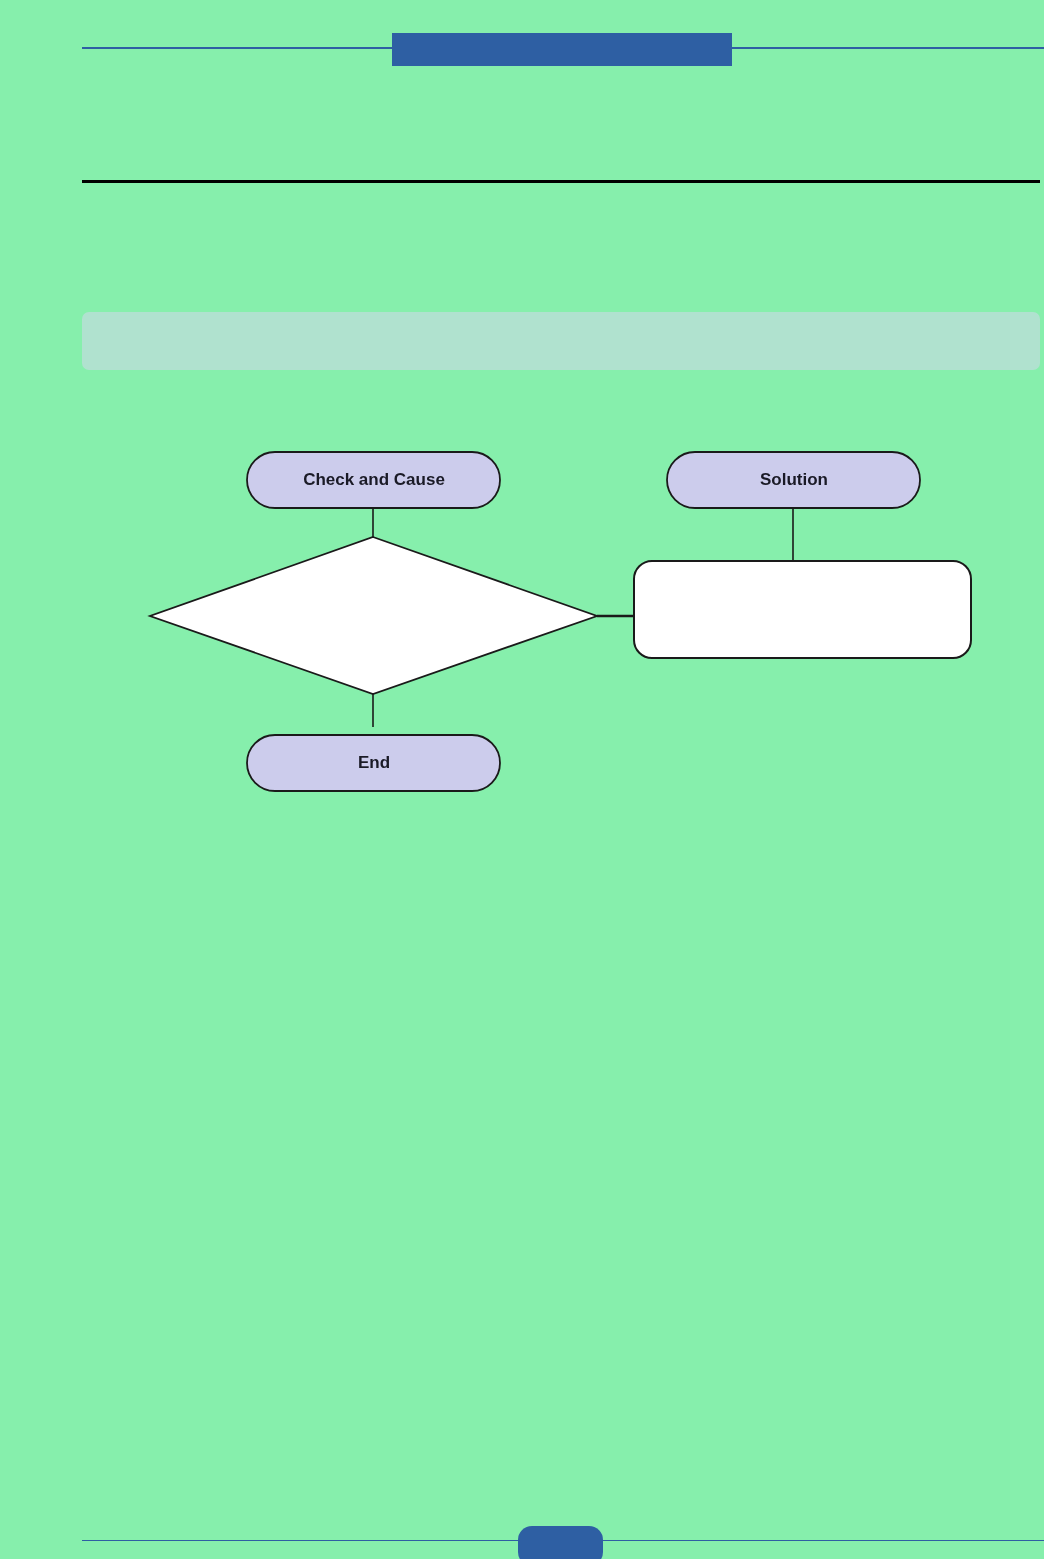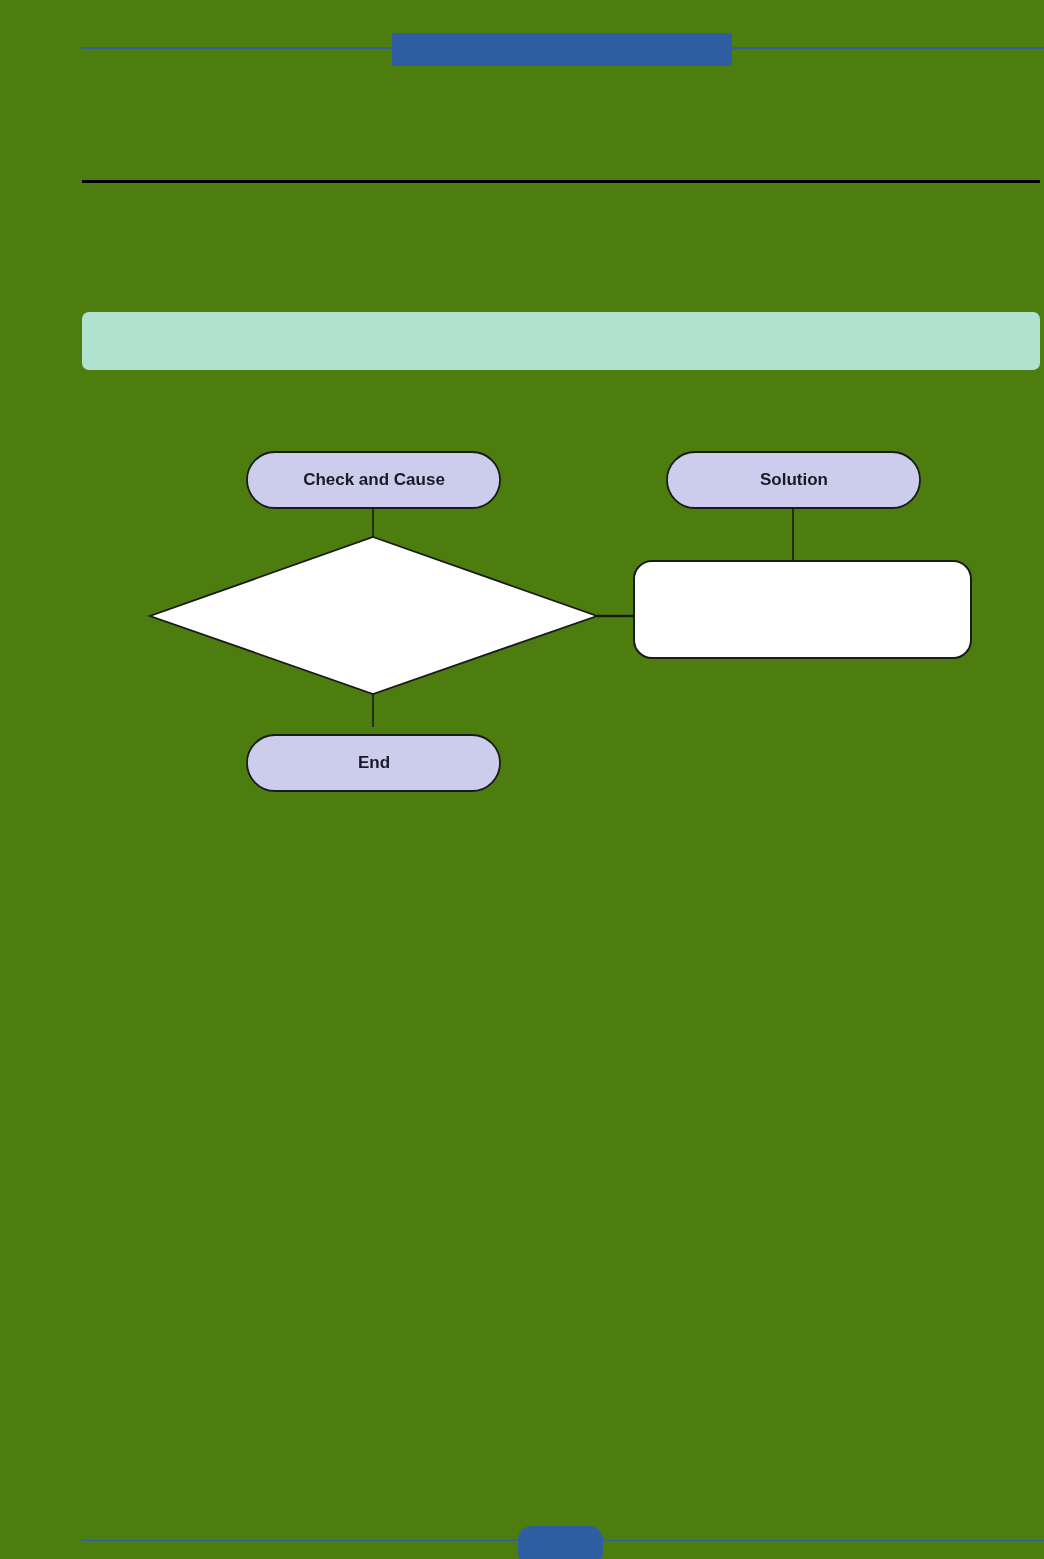--- a/index.html
+++ b/index.html
@@ -16,21 +16,21 @@
     font-family: "Liberation Sans", sans-serif;
     color: #000000;
   }
 
   
   .page {
     position: absolute;
     inset: 0;
     width: 1044px;
     height: 1559px;
-    background: #4d7c0f;
+    background: #86efac;
   }
 
   
   .header-rule {
     position: absolute;
     left: 82px;
     top: 47px;
     width: 962px;
     height: 2px;
     background: #2e5fa3;

